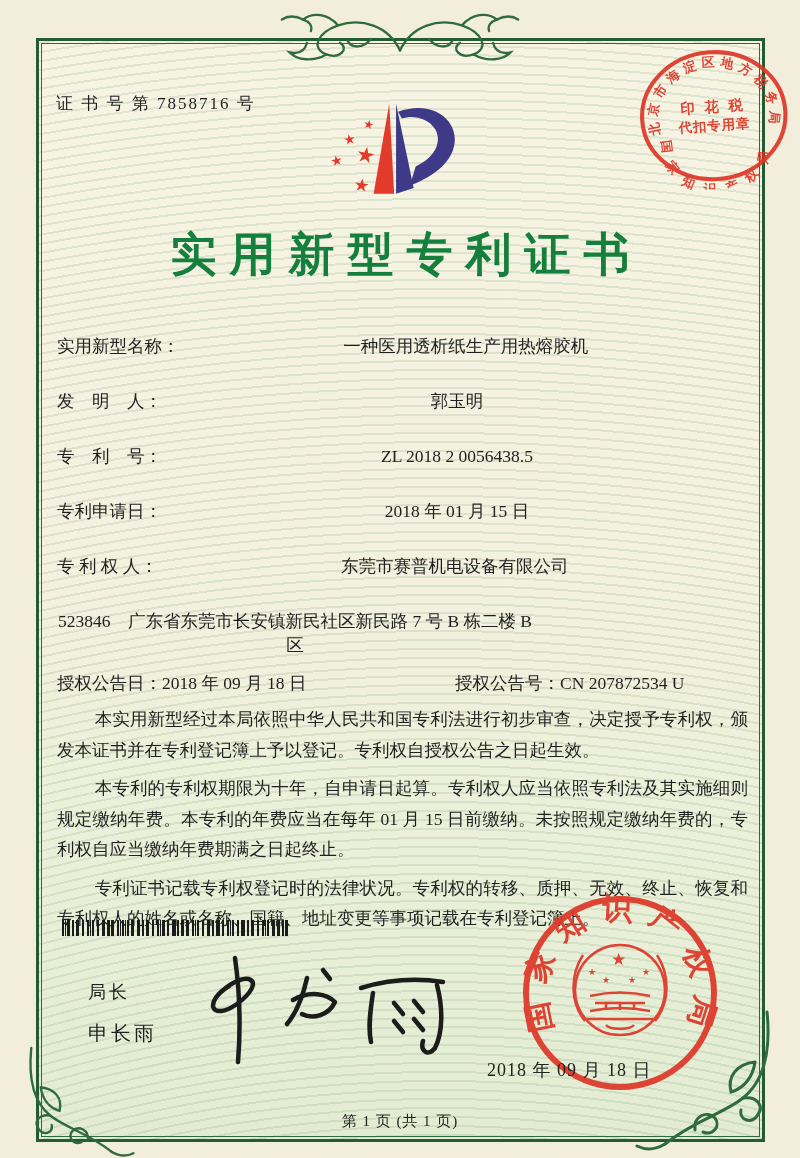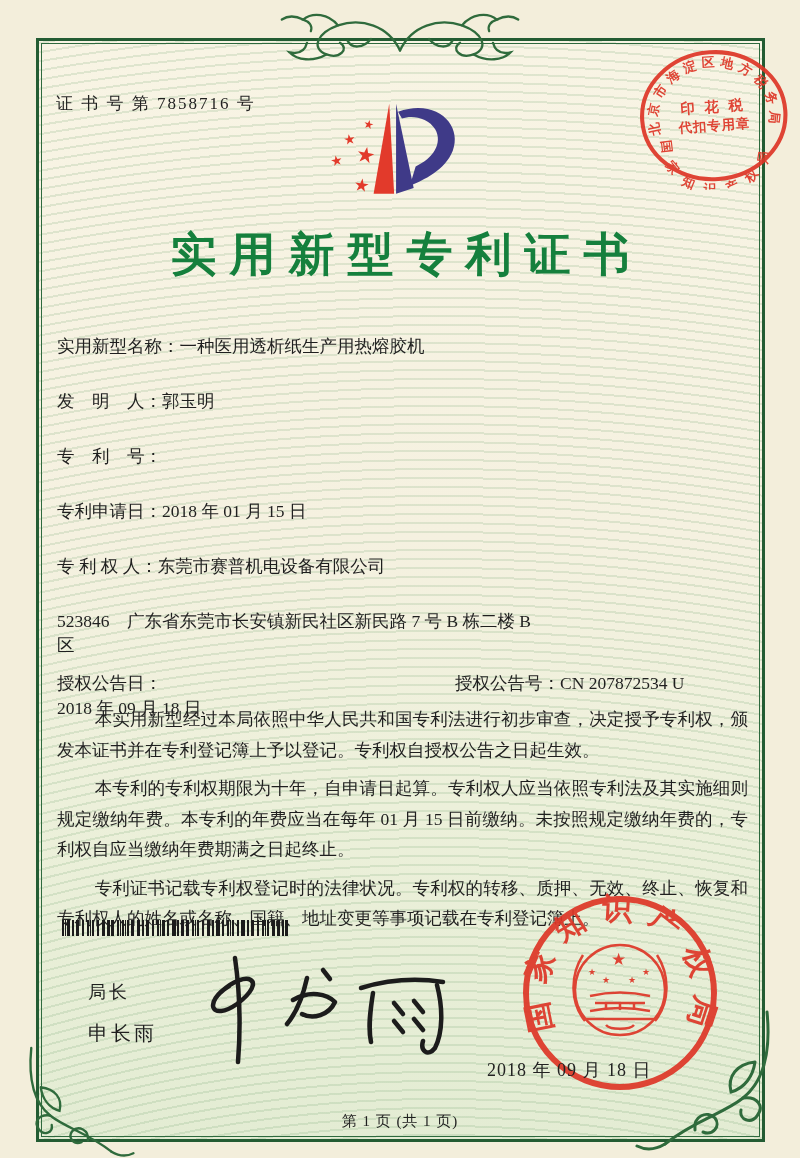--- a/index.html
+++ b/index.html
@@ -23,27 +23,27 @@
   .orn{position:absolute;pointer-events:none;}
   .orn svg{display:block;width:100%;height:100%;}
   .cert-no{
     position:absolute;left:56px;top:92px;font-size:17px;letter-spacing:2px;
   }
   .logo{position:absolute;left:312px;top:98px;width:176px;height:128px;}
   .title{
     position:absolute;left:0;right:0;top:224px;text-align:center;
     font-size:46px;font-weight:bold;letter-spacing:13px;text-indent:13px;color:#15803d;
   }
-  .fields{position:absolute;left:57px;top:334px;right:48px;font-size:17.5px;}
+  .fields{position:absolute;left:57px;top:334px;right:48px;font-size:17.5px;text-align:center;}
   .field{display:flex;line-height:25px;margin-bottom:30px;}
   .field-label{white-space:pre;}
   .field-value{flex:1;}
   .field.addr{margin-bottom:14px;}
   .field.addr .field-value{max-width:476px;line-height:24px;}
-  .grant-row{position:relative;display:flex;line-height:25px;flex-direction:column;}
+  .grant-row{position:relative;display:flex;line-height:25px;}
   .grant-number{position:absolute;left:398px;top:0;display:flex;}
   .paras{position:absolute;left:57px;top:696px;right:52px;font-size:17.5px;line-height:30.5px;}
   .paras p{margin:8px 0 1px 0;text-indent:2.15em;text-align:justify;}
   .barcode{
     position:absolute;left:62px;top:920px;width:226px;height:16px;
     background-image:
       repeating-linear-gradient(90deg,#1b1b1b 0 2px,transparent 2px 5px),
       repeating-linear-gradient(90deg,#1b1b1b 0 1px,transparent 1px 7px),
       repeating-linear-gradient(90deg,transparent 0 3px,#1b1b1b 3px 4px,transparent 4px 11px);
   }
@@ -131,20 +131,21 @@
     <div class="field">
       <span class="field-label">实用新型名称：</span>
       <span class="field-value">一种医用透析纸生产用热熔胶机</span>
     </div>
     <div class="field">
       <span class="field-label">发　明　人：</span>
       <span class="field-value">郭玉明</span>
     </div>
     <div class="field">
       <span class="field-label">专　利　号：</span>
+      <span class="field-value">ZL 2018 2 0056438.5</span>
     </div>
     <div class="field">
       <span class="field-label">专利申请日：</span>
       <span class="field-value">2018 年 01 月 15 日</span>
     </div>
     <div class="field">
       <span class="field-label">专 利 权 人：</span>
       <span class="field-value">东莞市赛普机电设备有限公司</span>
     </div>
     <div class="field addr">

